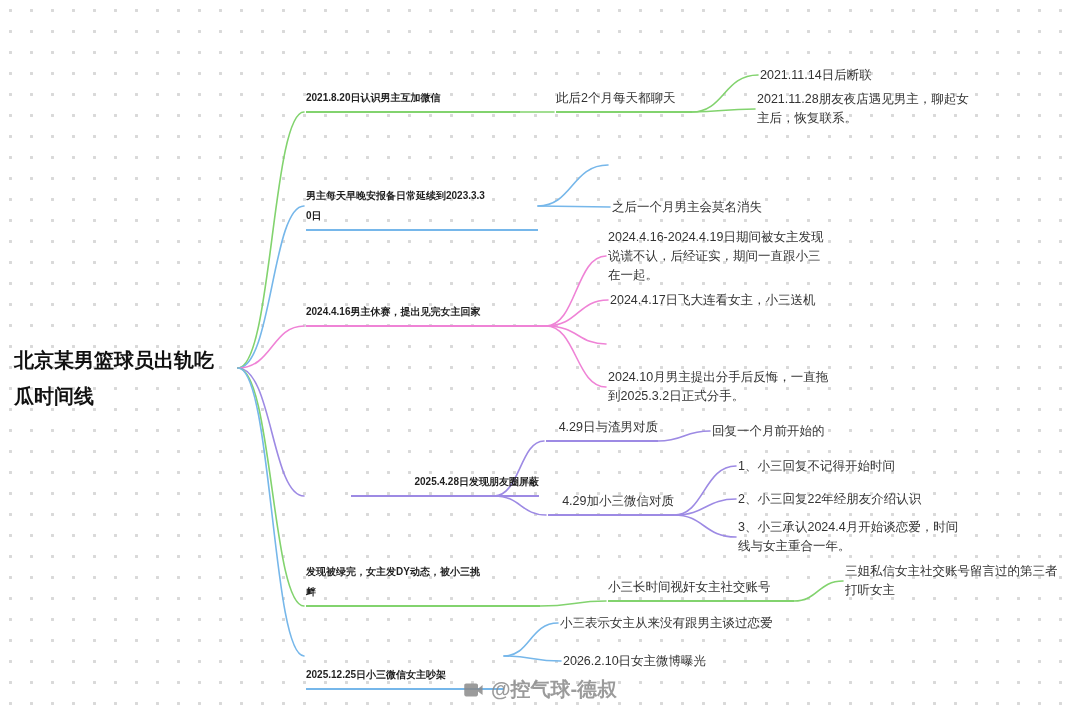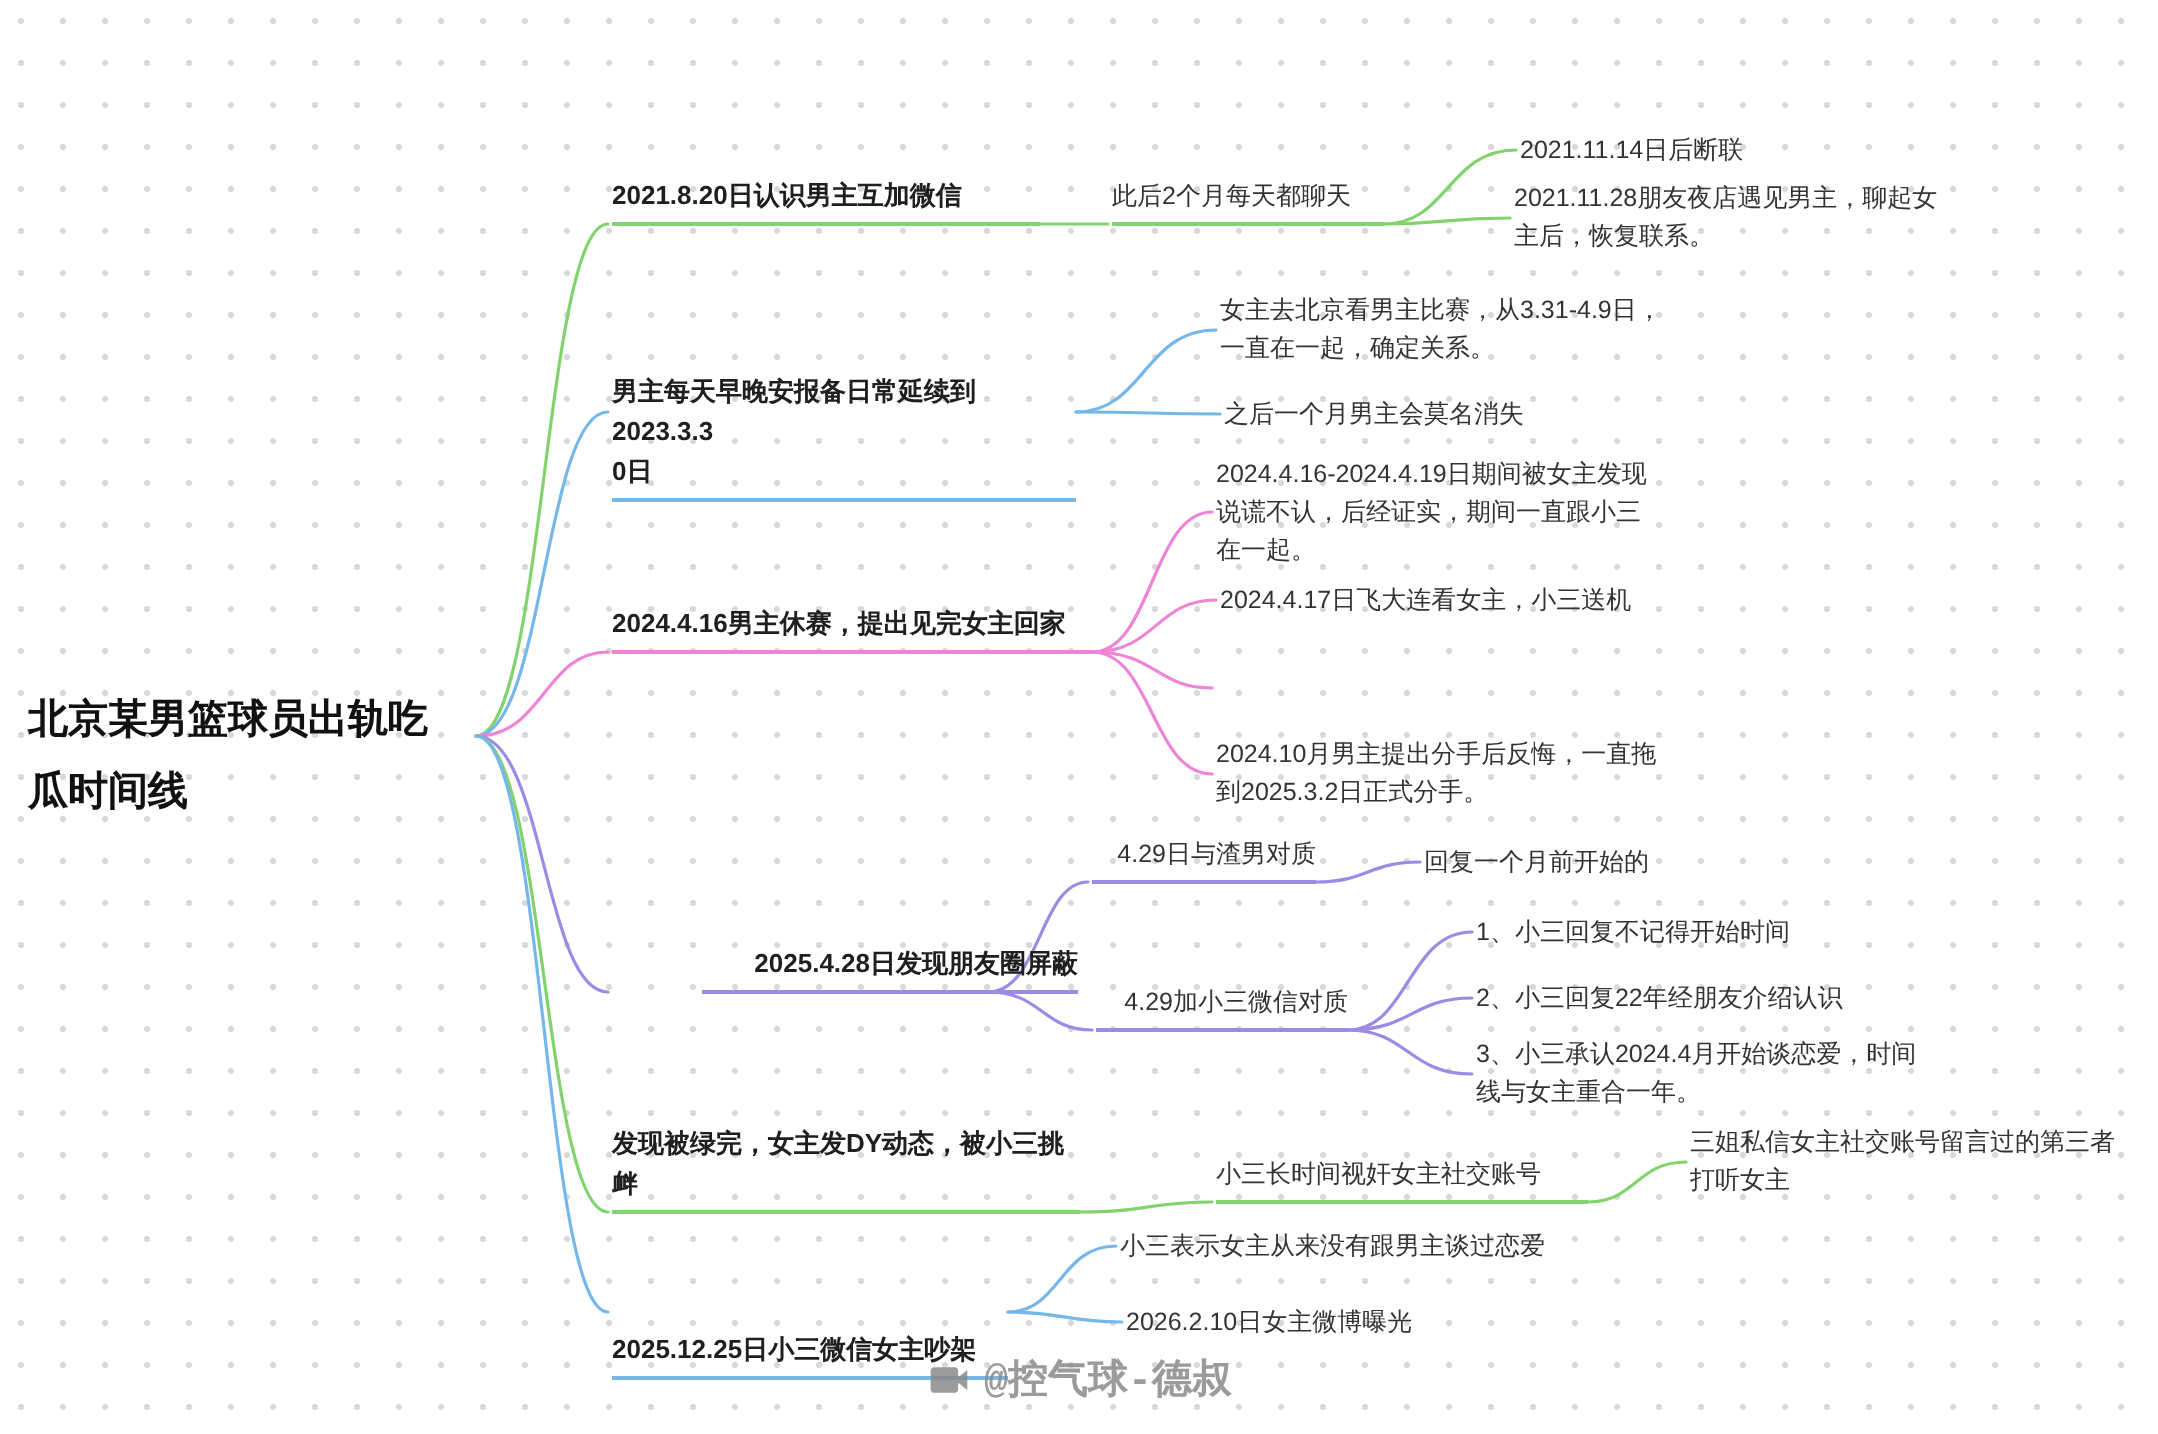--- a/index.html
+++ b/index.html
@@ -15,36 +15,36 @@
     background-image:radial-gradient(circle,#d9d9d9 1.4px,transparent 1.6px);
     background-size:21px 21px;
   }
   #lines{position:absolute;left:0;top:0;width:1079px;height:717px;pointer-events:none;}
   #lines path{fill:none;stroke-width:1.6px;stroke-linecap:round;}
   .n{
     position:absolute;
     white-space:pre-line;
     font-size:12.5px;line-height:19px;color:#333;
   }
-  .b{font-weight:700;font-size:13px;line-height:20px;color:#1f1f1f;}
+  .b{font-weight:700;font-size:10px;line-height:20px;color:#1f1f1f;}
   .nw{white-space:nowrap;}
   .u{padding-bottom:3px;border-bottom:2px solid #999;}
   .u-green{border-bottom-color:#82d36e;}
   .u-blue{border-bottom-color:#76b7ea;}
   .u-pink{border-bottom-color:#ef83d6;}
   .u-purple{border-bottom-color:#9d8ae4;text-align:right;}
   #root-topic{
     position:absolute;left:14px;top:342px;width:224px;
     font-weight:700;font-size:20px;line-height:36px;color:#111;
     white-space:pre-line;
   }
   #watermark{
     position:absolute;left:50%;top:676px;transform:translateX(-50%);
     display:flex;align-items:center;gap:7px;
-    color:#8a8a8a;font-weight:700;font-size:20px;opacity:.85;font-family:Liberation Mono, monospace;
+    color:#8a8a8a;font-weight:700;font-size:20px;opacity:.85;
   }
 </style>
 </head>
 <body>
 
 <div id="canvas">
 
   <svg id="lines" viewBox="0 0 1079 717">
 
     <path stroke="#82d36e" d="M238,368 C272,368 272,112 304,112"></path>
@@ -84,22 +84,20 @@
 瓜时间线</div>
 
   <div class="n b u u-green nw" style="left:306px;top:88px;width:214px;">2021.8.20日认识男主互加微信</div>
   <div class="n u u-green nw" style="left:556px;top:89px;width:136px;">此后2个月每天都聊天</div>
   <div class="n nw" style="left:760px;top:66px;">2021.11.14日后断联</div>
   <div class="n" style="left:757px;top:90px;width:240px;">2021.11.28朋友夜店遇见男主，聊起女
 主后，恢复联系。</div>
 
   <div class="n b u u-blue" style="left:306px;top:162px;width:232px;margin-top:24px;">男主每天早晚安报备日常延续到2023.3.3
 0日</div>
-  <div class="n" style="left:610px;top:146px;width:250px;">女主去北京看男主比赛，从3.31-4.9日，
-一直在一起，确定关系。</div>
   <div class="n nw" style="left:612px;top:198px;">之后一个月男主会莫名消失</div>
 
   <div class="n b u u-pink nw" style="left:306px;top:302px;width:240px;">2024.4.16男主休赛，提出见完女主回家</div>
   <div class="n" style="left:608px;top:228px;width:250px;">2024.4.16-2024.4.19日期间被女主发现
 说谎不认，后经证实，期间一直跟小三
 在一起。</div>
   <div class="n nw" style="left:610px;top:291px;">2024.4.17日飞大连看女主，小三送机</div>
   <div class="n" style="left:608px;top:368px;width:250px;">2024.10月男主提出分手后反悔，一直拖
 到2025.3.2日正式分手。</div>
 

